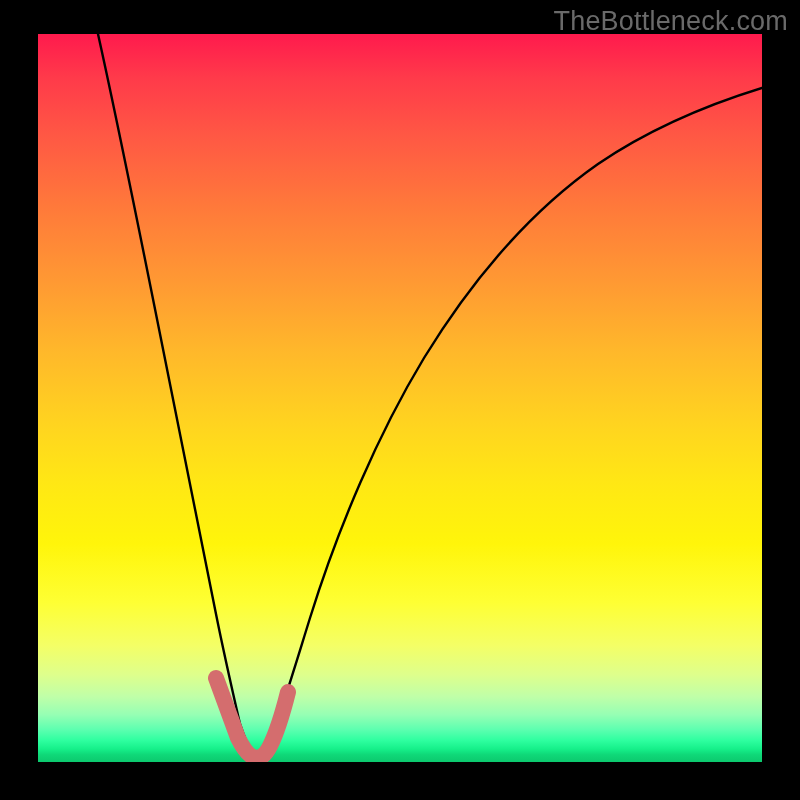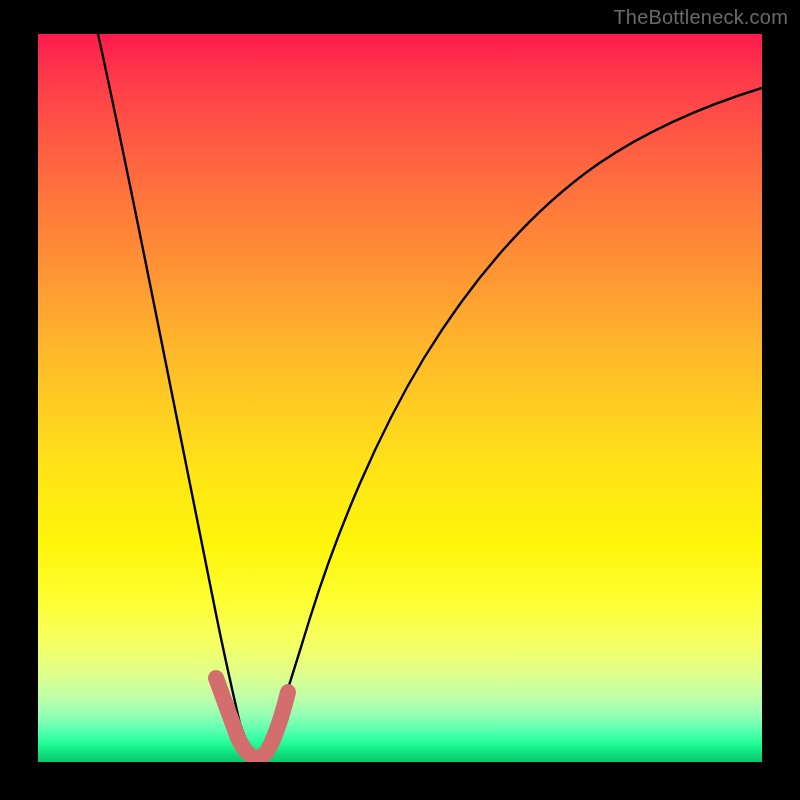--- a/index.html
+++ b/index.html
@@ -53,21 +53,21 @@
     left: 0;
     top: 0;
     width: 724px;
     height: 728px;
   }
   .watermark {
     position: absolute;
     top: 6px;
     right: 12px;
     color: #6a6a6a;
-    font-size: 20px;
+    font-size: 27px;
     letter-spacing: 0.2px;
     font-weight: 400;
     user-select: none;
   }
 </style>
 </head>
 <body>
 
 <div class="frame">
   <div class="plot">

